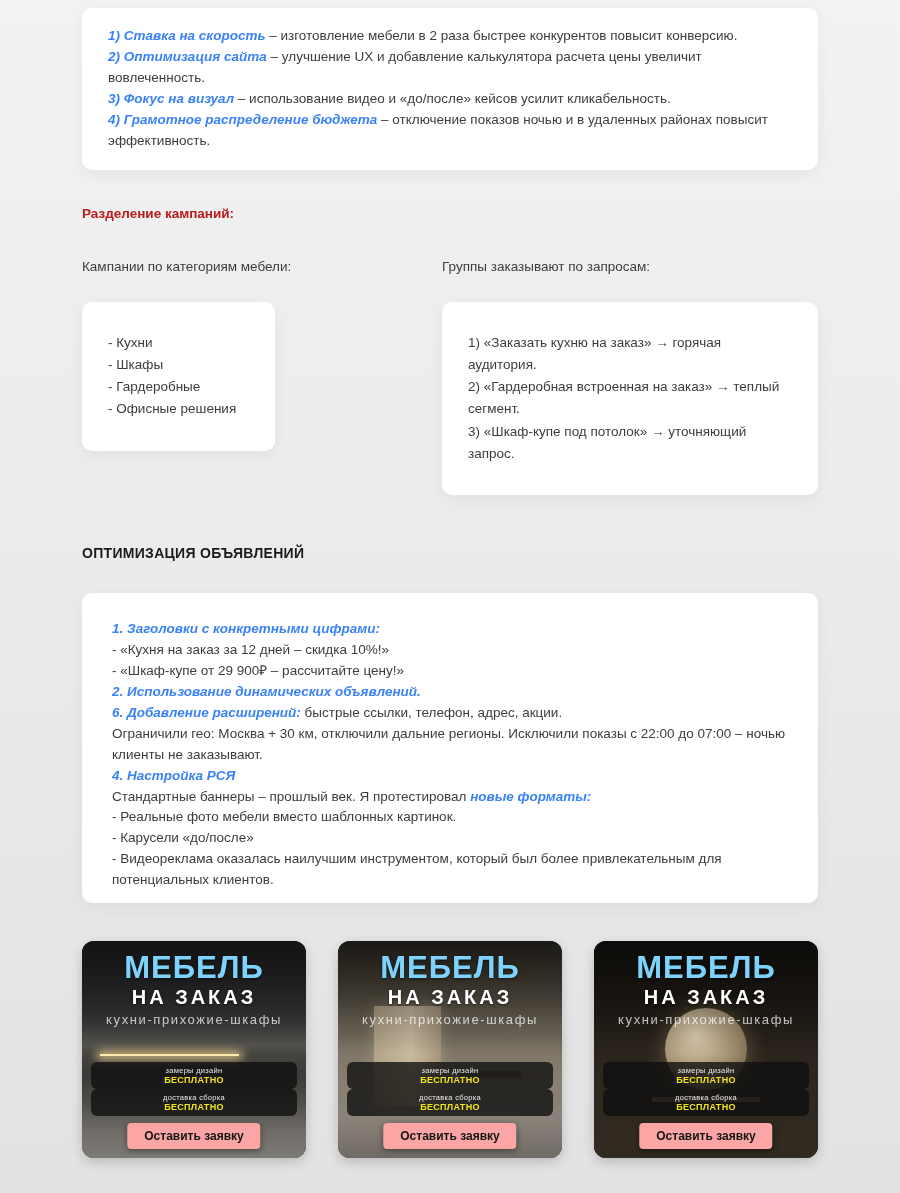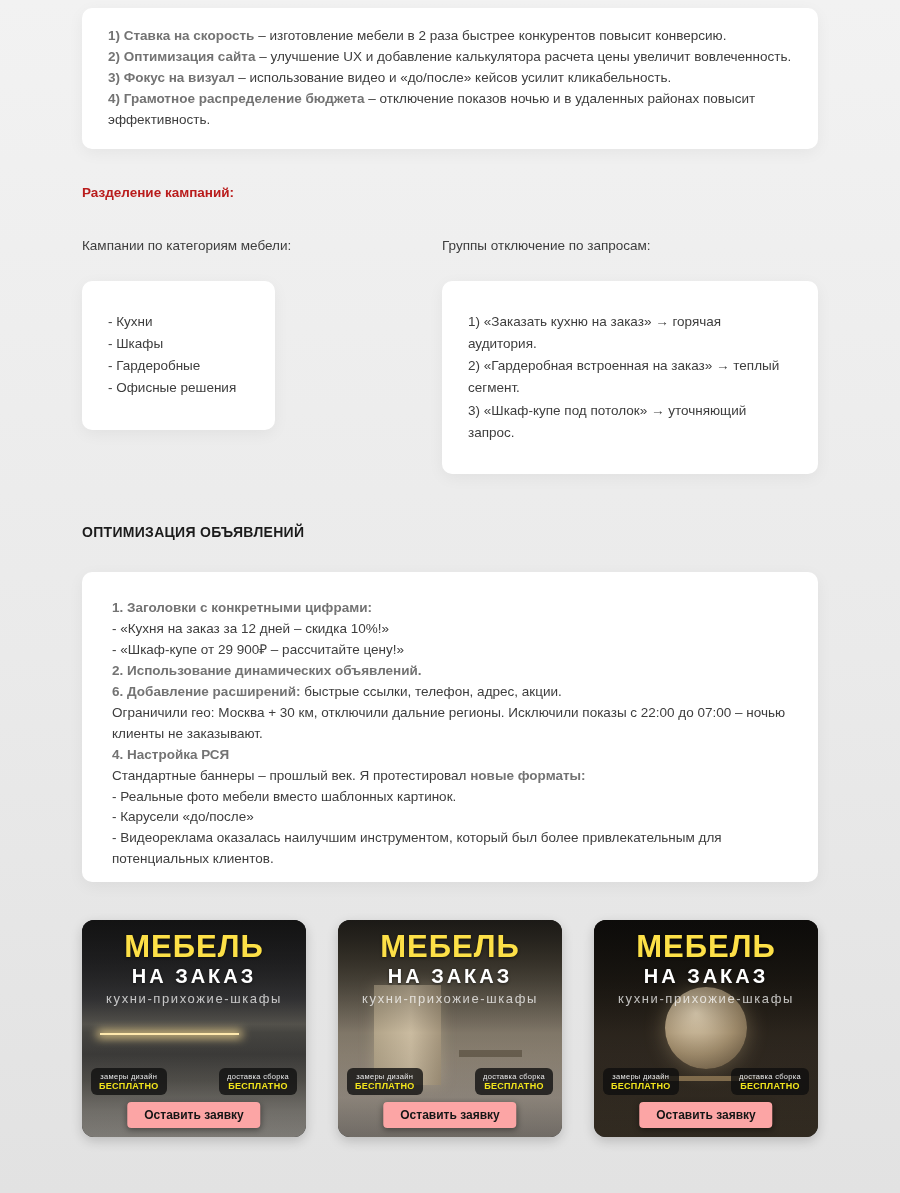--- a/index.html
+++ b/index.html
@@ -14,21 +14,21 @@
   .container { width: 736px; margin: 0 auto; padding-top: 8px; }
 
   .card {
     background: #ffffff;
     border-radius: 10px;
     box-shadow: 0 4px 16px rgba(0,0,0,0.05);
   }
 
   .intro-card { padding: 18px 26px; font-size: 13.5px; line-height: 1.55; }
   .intro-card p { margin: 0; }
-  .lead { font-weight: 700; color: #737373; }
+  .lead { font-weight: 700; color: #3b82f6; font-style: italic; }
 
   .section-title {
     font-size: 14px; font-weight: 800; color: #1b1b1b;
     letter-spacing: .3px; margin: 50px 0 0 0;
   }
   .sub-title { font-size: 13.5px; font-weight: 800; color: #b91c1c; margin: 36px 0 0 0; }
 
   .columns { display: flex; margin-top: 38px; }
   .col-left { width: 360px; flex: none; }
   .col-right { flex: 1; }
@@ -77,26 +77,26 @@
   .photo-mirror .console { position: absolute; left: 26%; right: 26%; top: 72%; height: 5px; background: #8a7452; border-radius: 2px; }
   .overlay {
     position: absolute; inset: 0;
     background: linear-gradient(180deg, rgba(8,8,8,.6) 0%, rgba(8,8,8,.3) 28%, rgba(8,8,8,0) 52%, rgba(8,8,8,.18) 100%);
   }
   .banner-content {
     position: relative; z-index: 2; height: 100%;
     display: flex; flex-direction: column; align-items: center; padding-top: 11px;
   }
   .banner-title {
-    font-size: 31px; font-weight: 800; color: #fde047; letter-spacing: 1px;
+    font-size: 31px; font-weight: 800; color: #7dd3fc; letter-spacing: 1px;
     line-height: 1; text-shadow: 0 1px 3px rgba(0,0,0,.55);
   }
   .banner-sub { font-size: 20px; font-weight: 700; color: #ffffff; letter-spacing: 3px; margin-top: 3px; text-shadow: 0 1px 3px rgba(0,0,0,.55); }
   .banner-tag { font-size: 13px; color: rgba(255,255,255,.72); letter-spacing: 1.6px; margin-top: 3px; }
-  .badges { position: absolute; left: 9px; right: 9px; bottom: 42px; display: flex; justify-content: space-between; z-index: 2; }
+  .badges { position: absolute; left: 9px; right: 9px; bottom: 42px; display: flex; justify-content: space-between; z-index: 2; flex-direction: column; }
   .badge { background: rgba(14,14,14,.78); border-radius: 6px; padding: 4px 8px; text-align: center; }
   .badge-top { font-size: 7.5px; color: #e9e9e9; letter-spacing: .3px; }
   .badge-bottom { font-size: 9px; font-weight: 800; color: #f2e51c; letter-spacing: .3px; }
   .cta {
     position: absolute; bottom: 9px; left: 50%; transform: translateX(-50%);
     background: #fca5a5; color: #151515; font-weight: 700; font-size: 12px;
     padding: 6px 17px; border-radius: 4px; white-space: nowrap;
     box-shadow: 0 2px 6px rgba(0,0,0,.4); z-index: 2;
   }
 </style>
@@ -118,21 +118,21 @@
     <div class="col-left">
       <p class="col-label">Кампании по категориям мебели:</p>
       <div class="card list-card left-card">
         <p>- Кухни</p>
         <p>- Шкафы</p>
         <p>- Гардеробные</p>
         <p>- Офисные решения</p>
       </div>
     </div>
     <div class="col-right">
-      <p class="col-label">Группы отключение по запросам:</p>
+      <p class="col-label">Группы заказывают по запросам:</p>
       <div class="card list-card">
         <p>1) «Заказать кухню на заказ» → горячая аудитория.</p>
         <p>2) «Гардеробная встроенная на заказ» → теплый сегмент.</p>
         <p>3) «Шкаф-купе под потолок» → уточняющий запрос.</p>
       </div>
     </div>
   </div>
 
   <h2 class="section-title">ОПТИМИЗАЦИЯ ОБЪЯВЛЕНИЙ</h2>
 

